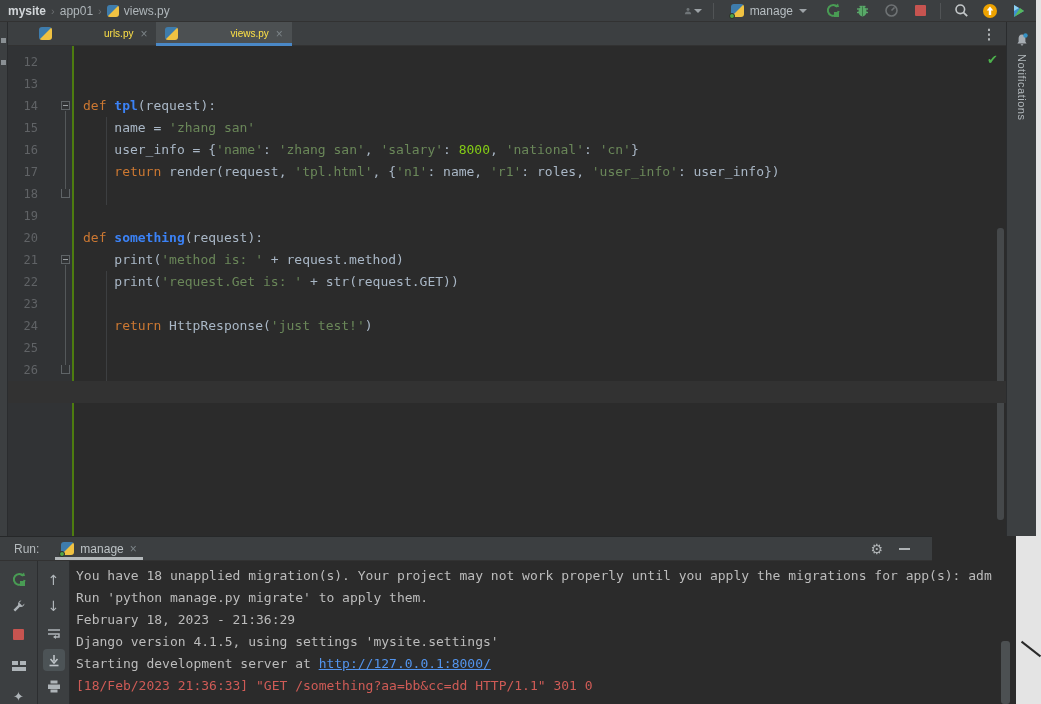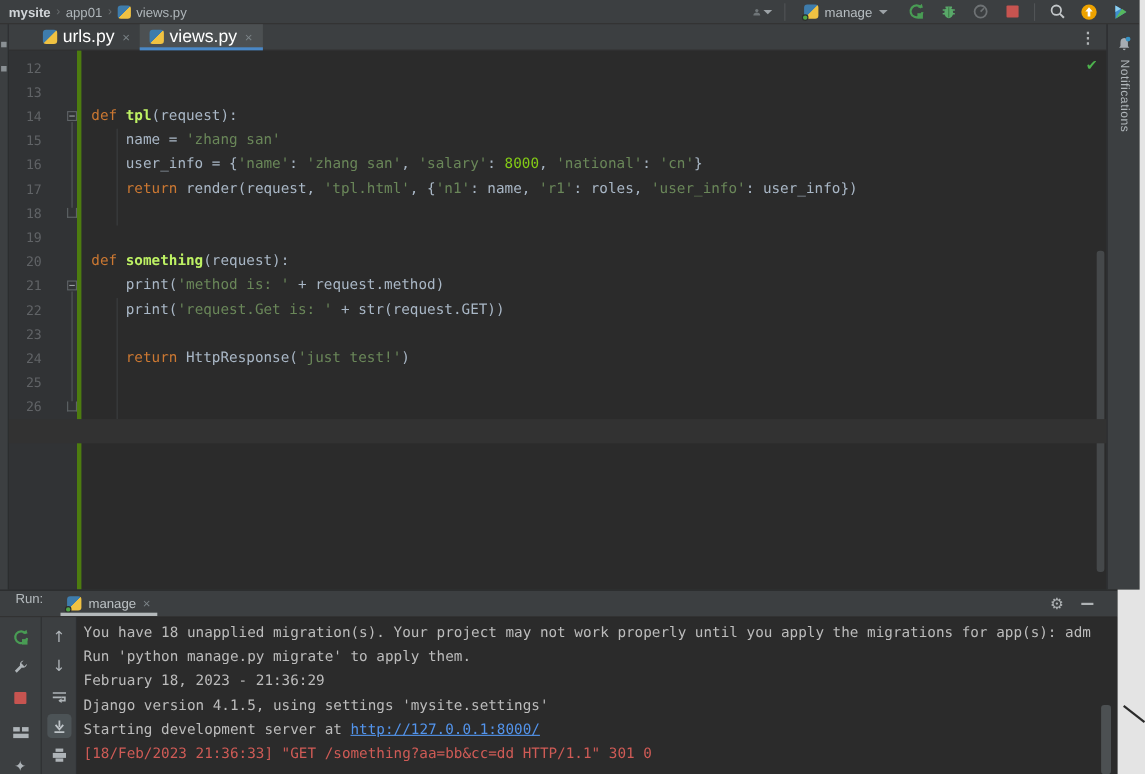--- a/index.html
+++ b/index.html
@@ -31,67 +31,67 @@
   
   #left-stripe { position:absolute; left:0; top:22px; width:8px; height:682px;
                  background:#3c3f41; border-right:1px solid #2a2c2e; }
   .stripe-dot { position:absolute; left:1px; width:5px; height:5px; background:#8a9094; }
 
   
   #tabbar { position:absolute; left:8px; top:22px; width:998px; height:24px; background:#3c3f41;
             display:flex; align-items:stretch; border-bottom:1px solid #323232; }
   .tab { display:flex; align-items:center; gap:5px; padding:0 9px; margin-left:0; position:relative; }
   .tab:first-child { margin-left:22px; }
-  .tab .tlabel { font-size:16px; color:#ffffff; }
+  .tab .tlabel { font-size:10px; color:#fde047;margin-left:47px; }
   .tab .tclose { font-size:12px; color:#7c8488; margin-left:2px; }
   .tab.active { background:#4c5052; }
   .tab.active::after { content:""; position:absolute; left:0; right:0; bottom:-1px; height:3px; background:#4a88c7; }
   #tab-kebab { margin-left:auto; margin-right:10px; align-self:center; color:#b0b4b6;
                font-size:14px; font-weight:bold; line-height:14px; }
 
   
   #editor { position:absolute; left:8px; top:46px; width:998px; height:490px; background:#2b2b2b; }
   #gutter { position:absolute; left:0; top:0; width:66px; height:100%; background:#313335;
-            border-right:4px solid #4d7c0f; }
+            border-right:2px solid #4d7c0f; }
   .g-row { height:22px; display:flex; align-items:center; }
   .g-num { width:30px; text-align:right; font-family:"DejaVu Sans Mono", monospace;
            font-size:12px; color:#606366; }
   .g-num.cur { color:#a8abad; }
   #gutter-rows { padding-top:5px; }
   .fold-box { position:absolute; left:53px; width:9px; height:9px; border:1px solid #5f6467;
               background:#313335; z-index:3; }
   .fold-box .minus { position:absolute; left:1px; right:1px; top:3px; height:1px; background:#9ba0a3; }
   .fold-box.end { border-top:none; }
   .fold-line { position:absolute; left:57px; width:1px; background:#54585a; z-index:2; }
 
   #code-rows { position:absolute; left:67px; top:5px; right:0; }
   .c-row { height:22px; line-height:22px; white-space:pre; overflow:hidden;
            font-family:"DejaVu Sans Mono", monospace; font-size:13px; color:#a9b7c6; padding-left:8px; }
   .seg-kw  { color:#cc7832; }
-  .seg-fn  { color:#bef264; font-weight:bold; }
+  .seg-fn  { color:#3b82f6; font-weight:bold; }
   .seg-str { color:#6a8759; }
   .seg-num { color:#84cc16; }
   .seg-txt { color:#a9b7c6; }
   #caret-line { position:absolute; left:0; right:0; top:335px; height:22px; background:#323232; z-index:1; }
   .indent-guide { position:absolute; width:1px; background:#3d3f41; left:98px; z-index:2; }
   #editor-scroll-thumb { position:absolute; right:2px; top:182px; width:7px; height:292px;
                          background:#45484a; border-radius:3px; }
   #inspect-ok { position:absolute; right:8px; top:6px; color:#4db24d; font-size:13px; }
 
   
   #right-stripe { position:absolute; left:1006px; top:22px; width:30px; height:514px;
                   background:#3c3f41; border-left:1px solid #2a2c2e; }
   #notif-btn { position:absolute; left:0; top:10px; width:30px; display:flex; flex-direction:column;
                align-items:center; gap:6px; }
   #notif-label { writing-mode:vertical-rl; font-size:11px; color:#b0b6ba; letter-spacing:.5px; }
 
   
-  #run-header { position:absolute; left:0; top:536px; width:1016px; height:25px; background:#3c3f41;
+  #run-header { position:absolute; left:0; top:536px; width:932px; height:25px; background:#3c3f41;
                 border-top:1px solid #262829; border-bottom:1px solid #323232;
-                display:flex; }
+                display:flex; align-items:center; }
   #run-label { font-size:12px; color:#b4babd; margin-left:14px; }
   #run-tab { display:flex; align-items:center; gap:6px; margin-left:16px; height:100%;
              padding:0 6px; position:relative; }
   #run-tab::after { content:""; position:absolute; left:0; right:0; bottom:0; height:3px; background:#b3b8ba; }
   #run-tab .tlabel { font-size:12px; color:#bcc2c5; }
   #run-tab .tclose { font-size:12px; color:#7c8488; }
   #run-header-right { margin-left:auto; margin-right:22px; display:flex; align-items:center; gap:16px; }
   #gear-icon { color:#afb3b5; font-size:14px; }
   #minimize-icon { width:11px; height:2px; background:#afb3b5; }
 

